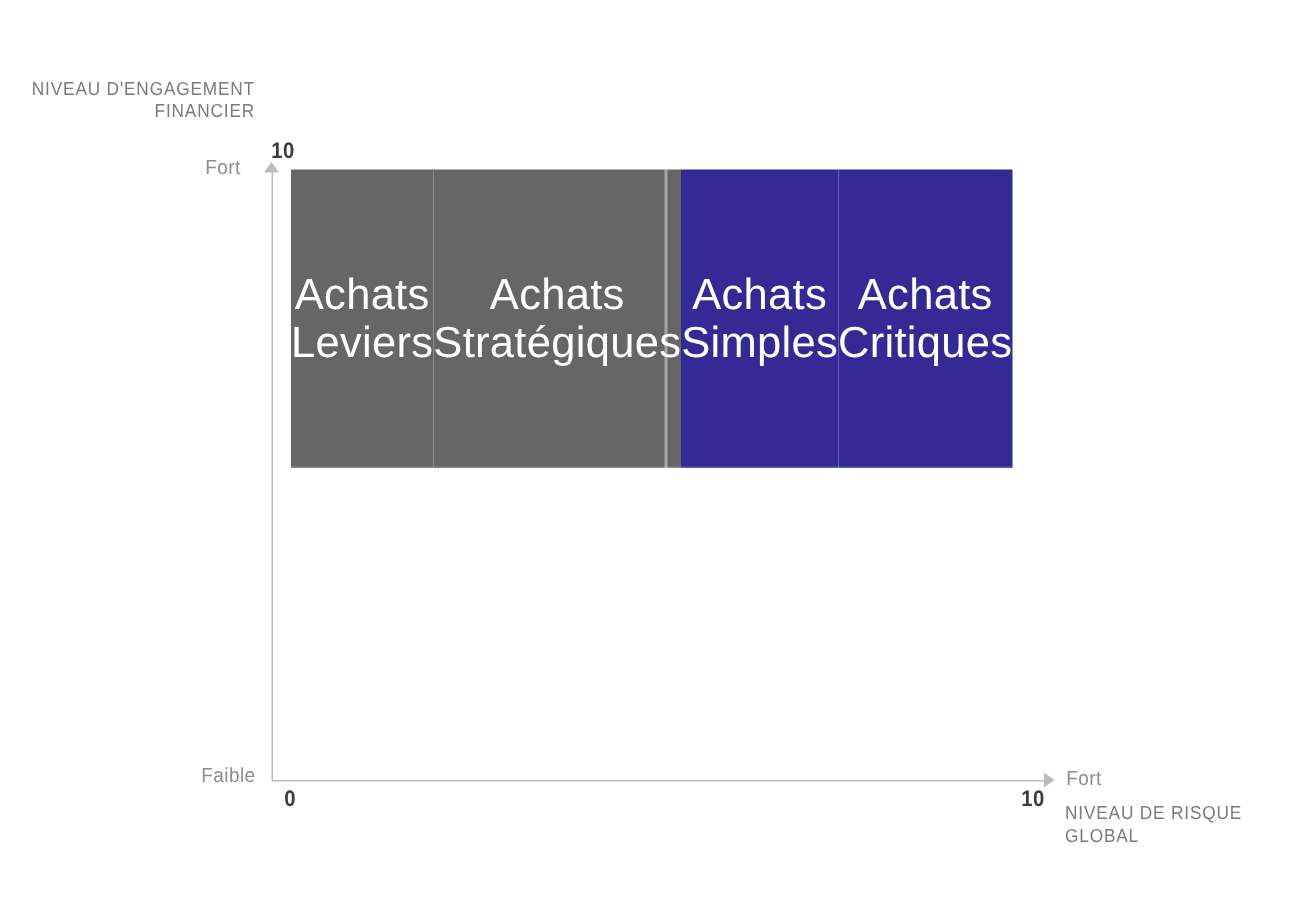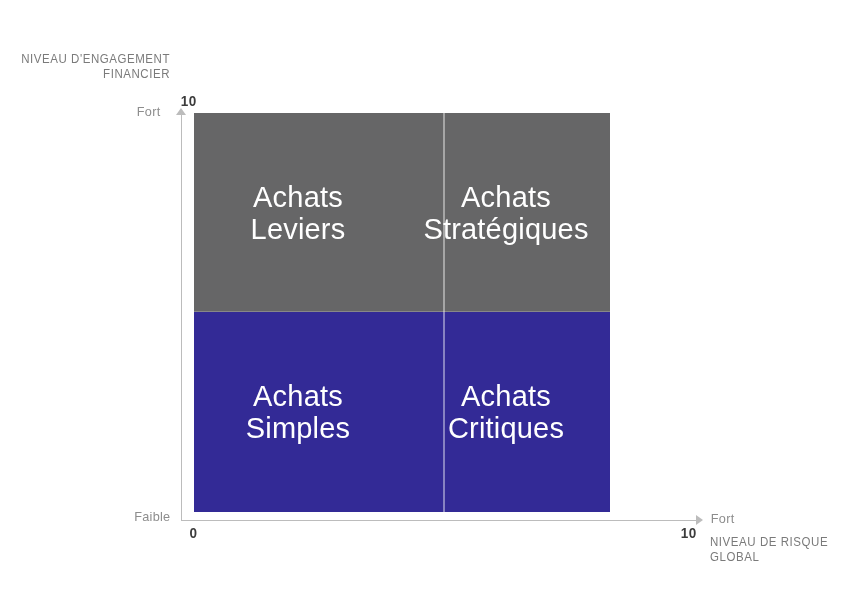--- a/index.html
+++ b/index.html
@@ -116,21 +116,21 @@
   }
 
   
   .matrix {
     position: absolute;
     left: 194px;
     top: 113px;
     width: 416px;
     height: 399px;
     display: grid;
-    grid-template-columns: 1fr 1fr;
+    grid-template-columns: 1fr 1fr 1fr 1fr;
     grid-template-rows: 199px 200px;
   }
   .quadrant {
     display: flex;
     align-items: center;
     justify-content: center;
     color: #ffffff;
     text-align: center;
     font-family: "Liberation Sans Narrow", "Liberation Sans", sans-serif;
     font-size: 29px;

